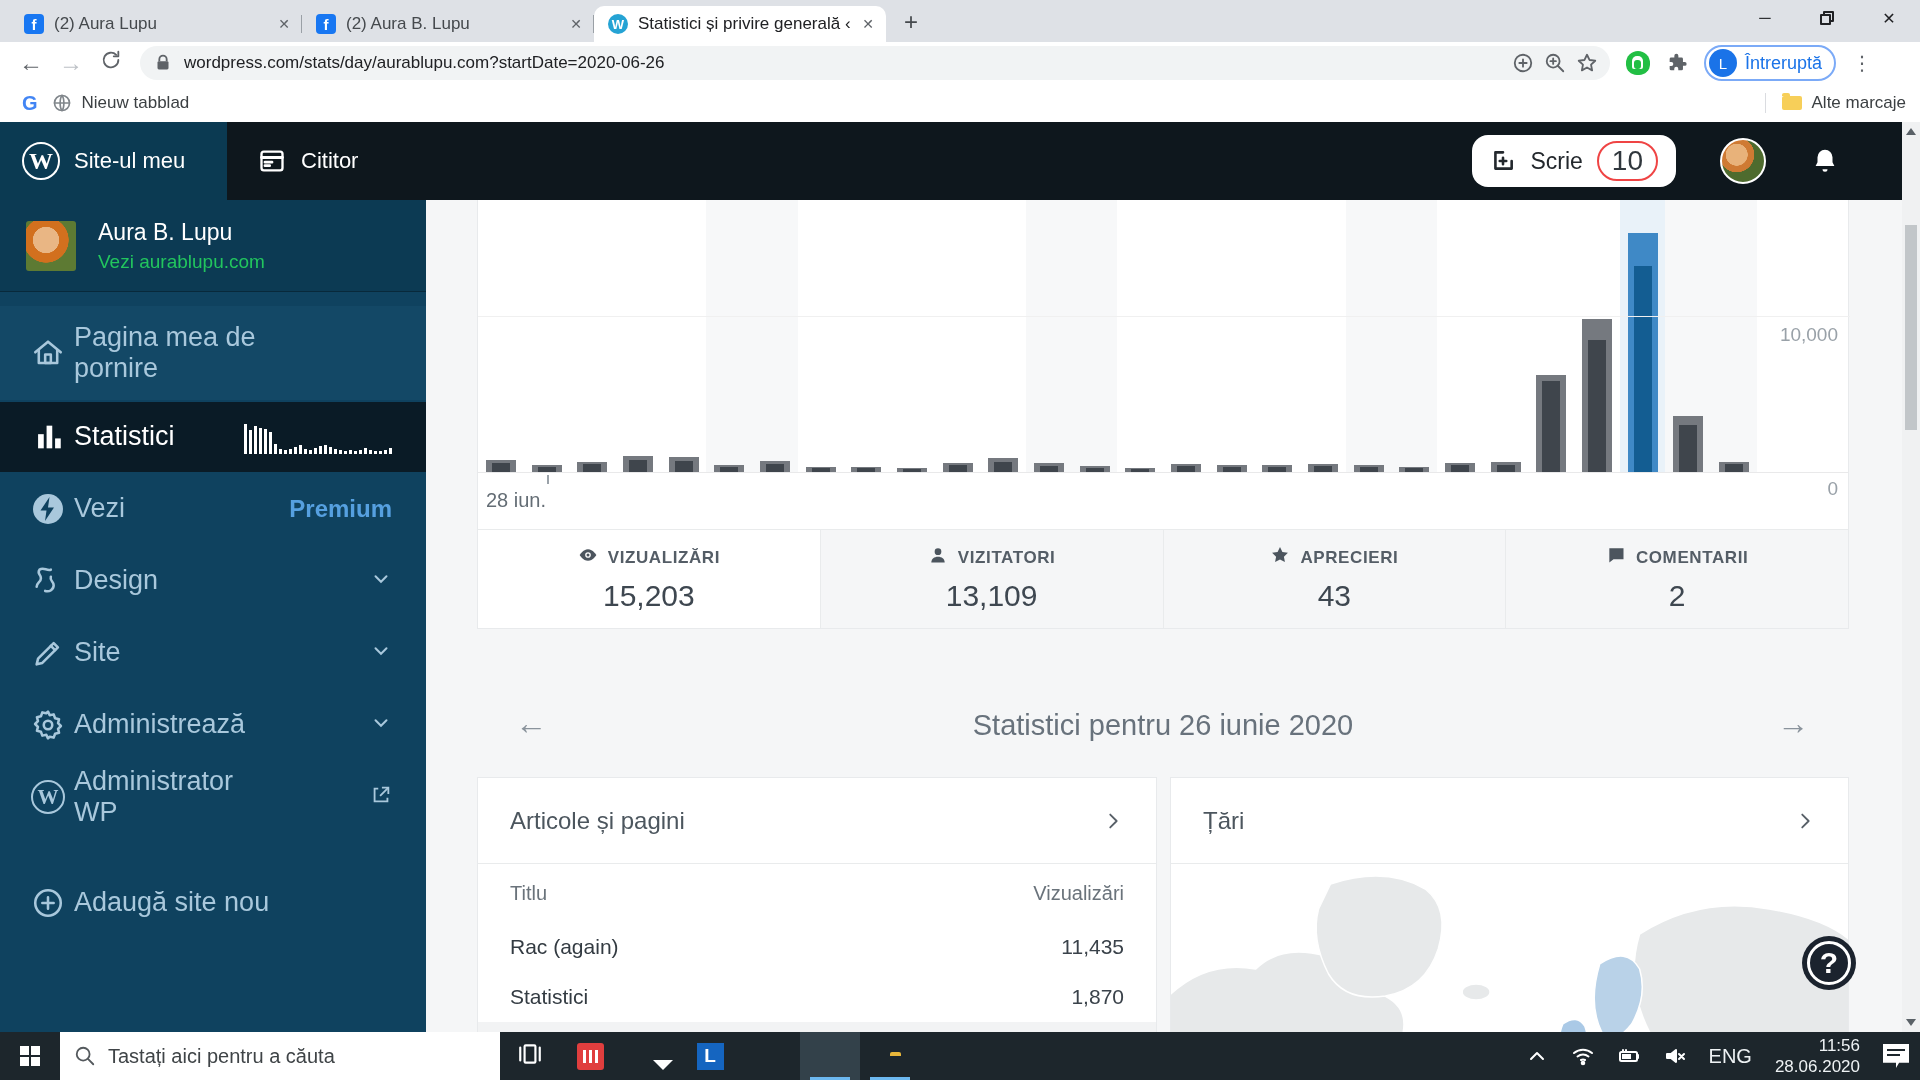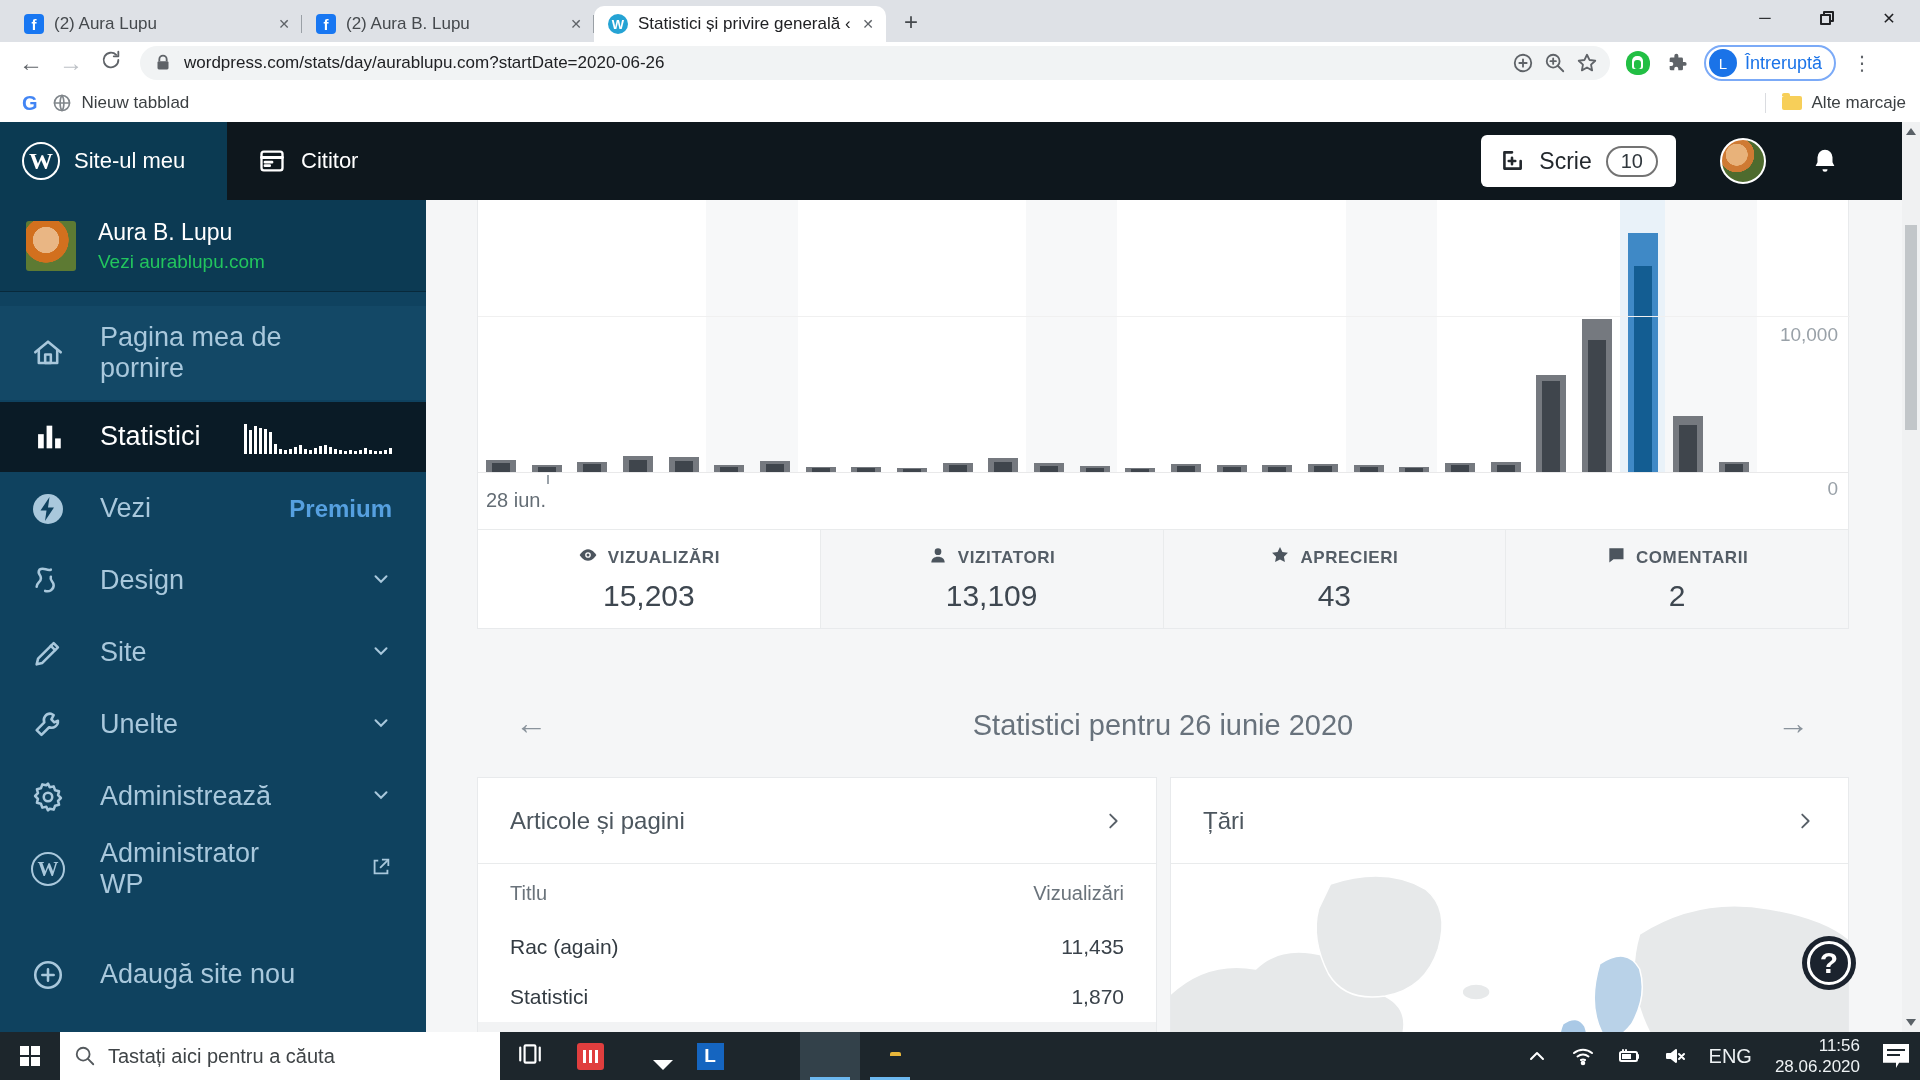--- a/index.html
+++ b/index.html
@@ -45,40 +45,40 @@
   .bm-sep{width:1px;height:20px;background:#dadce0;margin-right:6px}
   .bm-folder{width:20px;height:14px;background:#f7cf59;border-radius:2px;position:relative}
   .bm-folder:before{content:"";position:absolute;top:-3px;left:0;width:8px;height:3px;background:#f7cf59;border-radius:2px 2px 0 0}
 
   
   .masterbar{height:78px;background:#0e171d;display:flex;align-items:stretch;width:1902px}
   .mb-mysite{width:227px;background:#0b3a52;display:flex;align-items:center;padding-left:22px;gap:14px;color:#fff;font-size:22px}
   .wp-logo{width:38px;height:38px;border:2px solid currentColor;border-radius:50%;display:flex;align-items:center;justify-content:center;font-family:"Liberation Serif",serif;font-size:24px;font-weight:bold;flex:none}
   .mb-reader{display:flex;align-items:center;gap:14px;color:#fff;font-size:22px;padding:0 30px}
   .mb-right{margin-left:auto;display:flex;align-items:center;gap:44px;padding-right:62px}
-  .scrie-btn{background:#fff;border-radius:6px;height:52px;display:flex;align-items:center;gap:14px;padding:0 18px;font-size:23px;color:#23282d}
-  .scrie-badge{border:2px solid #737373;border-radius:999px;padding:2px 13px;font-size:20px;color:#30373d}
+  .scrie-btn{background:#fff;border-radius:16px;height:52px;display:flex;align-items:center;gap:14px;padding:0 18px;font-size:23px;color:#23282d}
+  .scrie-badge{border:2px solid #ef4444;border-radius:999px;padding:2px 13px;font-size:28px;color:#30373d}
   .mb-avatar{width:46px;height:46px;border-radius:50%;border:2px solid #fff;background:radial-gradient(circle at 35% 35%,#e8b27a 0 28%,#cf7a33 29% 45%,#4e6b2e 46% 100%)}
   .bell{width:30px;height:30px;color:#fff}
 
   
   .workspace{display:flex;height:832px}
   .sidebar{width:426px;background:#0f425f;color:#a9c8dc;flex:none;overflow:hidden}
   .profile{height:92px;background:#0c3a53;display:flex;align-items:center;gap:22px;padding-left:26px;border-bottom:1px solid rgba(0,0,0,.28)}
   .profile-pic{width:50px;height:50px;border-radius:3px;flex:none;background:radial-gradient(circle at 40% 38%,#e9b684 0 30%,#d2701e 31% 52%,#5d7a33 53% 100%)}
   .profile-name{color:#fff;font-size:23px;margin-bottom:5px}
   .profile-link{color:#22c55e;font-size:19px}
   .side-nav{padding-top:12px}
   .side-item{height:70px;display:flex;align-items:center;padding:0 34px 0 30px;font-size:27px;margin-top:2px}
   .side-item.tall{height:94px}
   .side-item.gap{margin-top:36px}
   .side-item.active{background:#0a1b26;color:#fff}
   .side-item.row-home{background:#134866}
   .side-ic{width:36px;height:36px;flex:none;display:flex;align-items:center;justify-content:center}
-  .side-label{margin-left:34px;line-height:1.15;max-width:210px}
+  .side-label{margin-left:8px;line-height:1.15;max-width:210px}
   .side-right{margin-left:auto;display:flex;align-items:center}
   .side-badge{color:#56a0e0;font-size:24px;font-weight:bold}
   .chev{width:22px;height:22px}
   .spark{display:flex;align-items:flex-end;gap:2px;height:34px}
   .spark i{width:3px;background:#fff;display:block}
 
   .content{flex:1;position:relative;background:#f5f6f7;overflow:hidden}
 
   
   .chart-card{width:1372px;margin-left:51px;background:#fff;position:relative;border:1px solid #e8eaec;border-top:none}
@@ -386,33 +386,20 @@
             <span class="side-label">Site</span>
             <span class="side-right">
               <span><svg class="chev" viewBox="0 0 24 24" fill="none" stroke="currentColor" stroke-width="2.2" stroke-linecap="round">
                   <path d="M6 9l6 6 6-6"></path>
                 </svg></span>
             </span>
           </div>
           <div class="side-item">
             <span class="side-ic">
               <svg width="34" height="34" viewBox="0 0 24 24" fill="none" stroke="currentColor" stroke-width="1.8" stroke-linecap="round" stroke-linejoin="round">
-                <path d="M14 4a4.5 4.5 0 0 0-4.6 6.2L4 15.6 7.4 19l5.4-5.4A4.5 4.5 0 0 0 19 9l-2.6 1.2L14.4 8 16 5z"></path>
-              </svg>
-            </span>
-            <span class="side-label">Unelte</span>
-            <span class="side-right">
-              <span><svg class="chev" viewBox="0 0 24 24" fill="none" stroke="currentColor" stroke-width="2.2" stroke-linecap="round">
-                  <path d="M6 9l6 6 6-6"></path>
-                </svg></span>
-            </span>
-          </div>
-          <div class="side-item">
-            <span class="side-ic">
-              <svg width="34" height="34" viewBox="0 0 24 24" fill="none" stroke="currentColor" stroke-width="1.8" stroke-linecap="round" stroke-linejoin="round">
                 <circle cx="12" cy="12" r="3"></circle>
                 <path d="M12 2.5l1.2 2.6 2.8-.6 1 2.7 2.8.7-.7 2.8 2 2-2 2 .7 2.8-2.8.7-1 2.7-2.8-.6L12 21.5l-1.2-2.6-2.8.6-1-2.7-2.8-.7.7-2.8-2-2 2-2-.7-2.8 2.8-.7 1-2.7 2.8.6z"></path>
               </svg>
             </span>
             <span class="side-label">Administrează</span>
             <span class="side-right">
               <span><svg class="chev" viewBox="0 0 24 24" fill="none" stroke="currentColor" stroke-width="2.2" stroke-linecap="round">
                   <path d="M6 9l6 6 6-6"></path>
                 </svg></span>
             </span>

